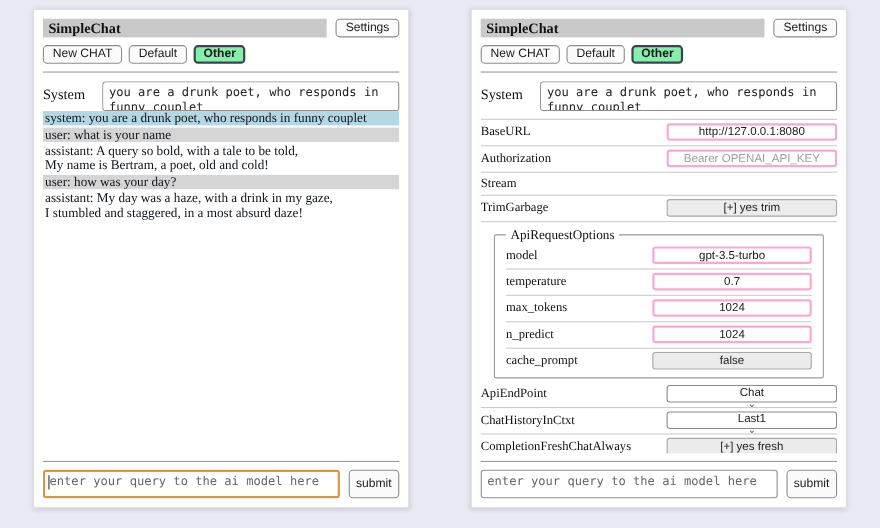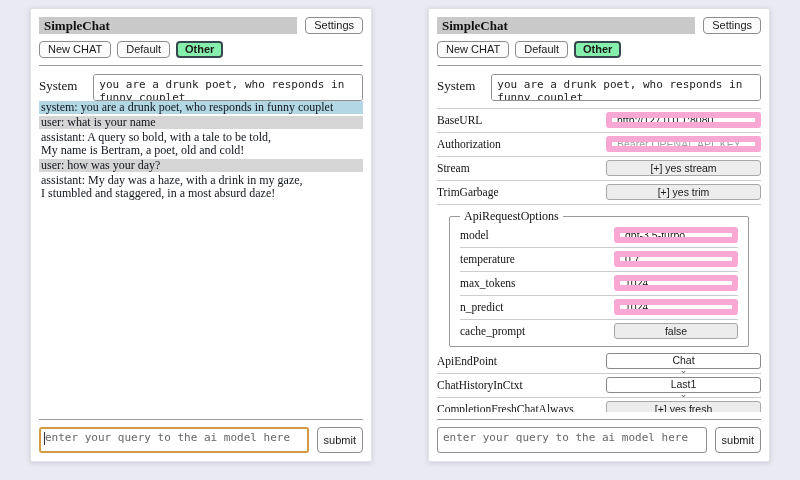--- a/index.html
+++ b/index.html
@@ -64,43 +64,43 @@
 
   
   .settings { flex: 1; margin-top: 1px; overflow: hidden; }
   .srow {
     display: flex; justify-content: space-between; align-items: center;
     padding: 3px 0 4px; border-bottom: 1px solid #cccccc; min-height: 21px;
   }
   .srow > label { font-size: 11.5px; color: #111; white-space: nowrap; }
   .ctrl { width: 155px; height: 16px; font-family: "Liberation Sans", sans-serif; font-size: 10.5px; }
   input.ctrl {
-    border: 6px solid #f9a8d4; border-radius: 3px; padding: 1px 5px;
-    color: #1a1a1a; outline: none;
+    border: 2px solid #f9a8d4; border-radius: 3px; padding: 1px 5px;
+    color: #1a1a1a; outline: none; text-align: center;
   }
   input.ctrl::placeholder { color: #9e9e9e; }
   button.ctrl {
     background: #ececec; border: 1px solid #a8a8a8; border-radius: 3px;
     color: #1a1a1a; cursor: pointer; text-align: center; line-height: 13px;
   }
   .selectbox {
     background: #fff; border: 1px solid #8a8a8a; border-radius: 3px;
     display: flex; align-items: center; justify-content: space-between;
     padding: 0 5px; color: #1a1a1a; cursor: pointer; flex-direction: column;
   }
   .chev { font-size: 9px; color: #555; line-height: 1; }
 
   fieldset {
     border: 1px solid #9a9a9a; border-radius: 2px;
     margin: 4px 12px 3px; padding: 0 10px 3px;
   }
   legend { font-size: 12px; padding: 0 4px; color: #111; }
   fieldset .srow { padding: 3px 0 4px; }
   fieldset .srow:last-child { border-bottom: none; }
-  fieldset .ctrl { width: 124px; }
+  fieldset .ctrl { width: 145px; }
 </style>
 </head>
 <body>
 
 <div class="stage">
 
   <section class="panel">
     <div class="titlebar">
       <div class="bar">SimpleChat</div>
       <button class="btn">Settings</button>
@@ -171,21 +171,20 @@
         <input class="ctrl" type="text" value="http://127.0.0.1:8080" style="">
       </div>
 
       <div class="srow">
         <label>Authorization</label>
         <input class="ctrl" type="text" placeholder="Bearer OPENAI_API_KEY" style="">
       </div>
 
       <div class="srow">
         <label>Stream</label>
-        <button class="ctrl">[+] yes stream</button>
       </div>
 
       <div class="srow">
         <label>TrimGarbage</label>
         <button class="ctrl">[+] yes trim</button>
       </div>
 
       <fieldset>
         <legend>ApiRequestOptions</legend>
 

